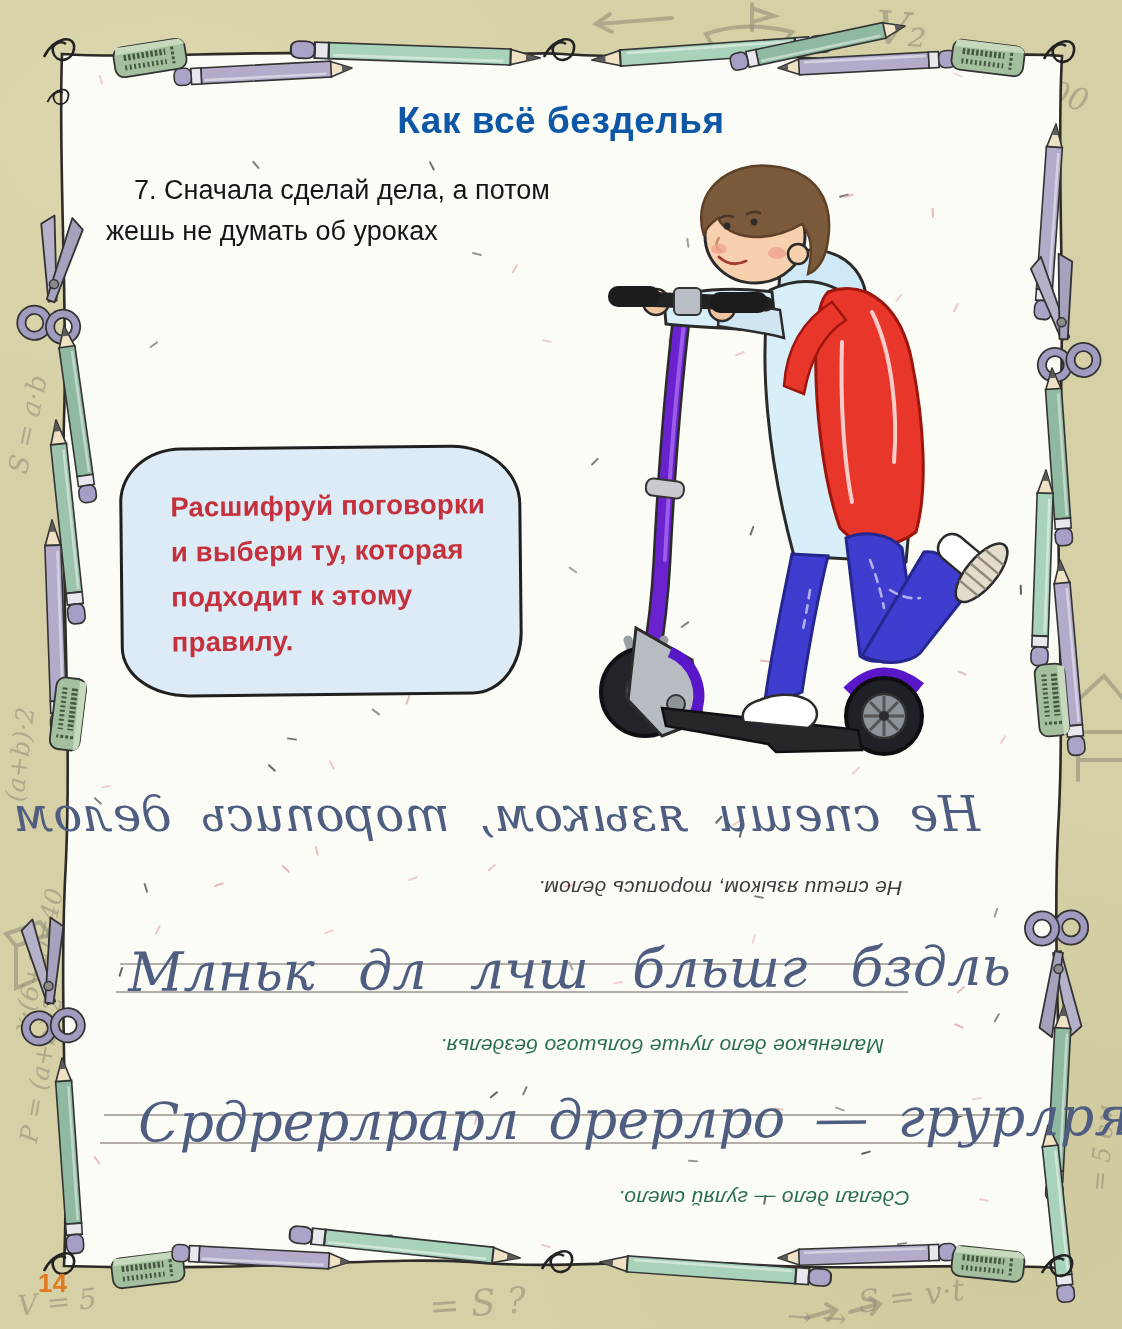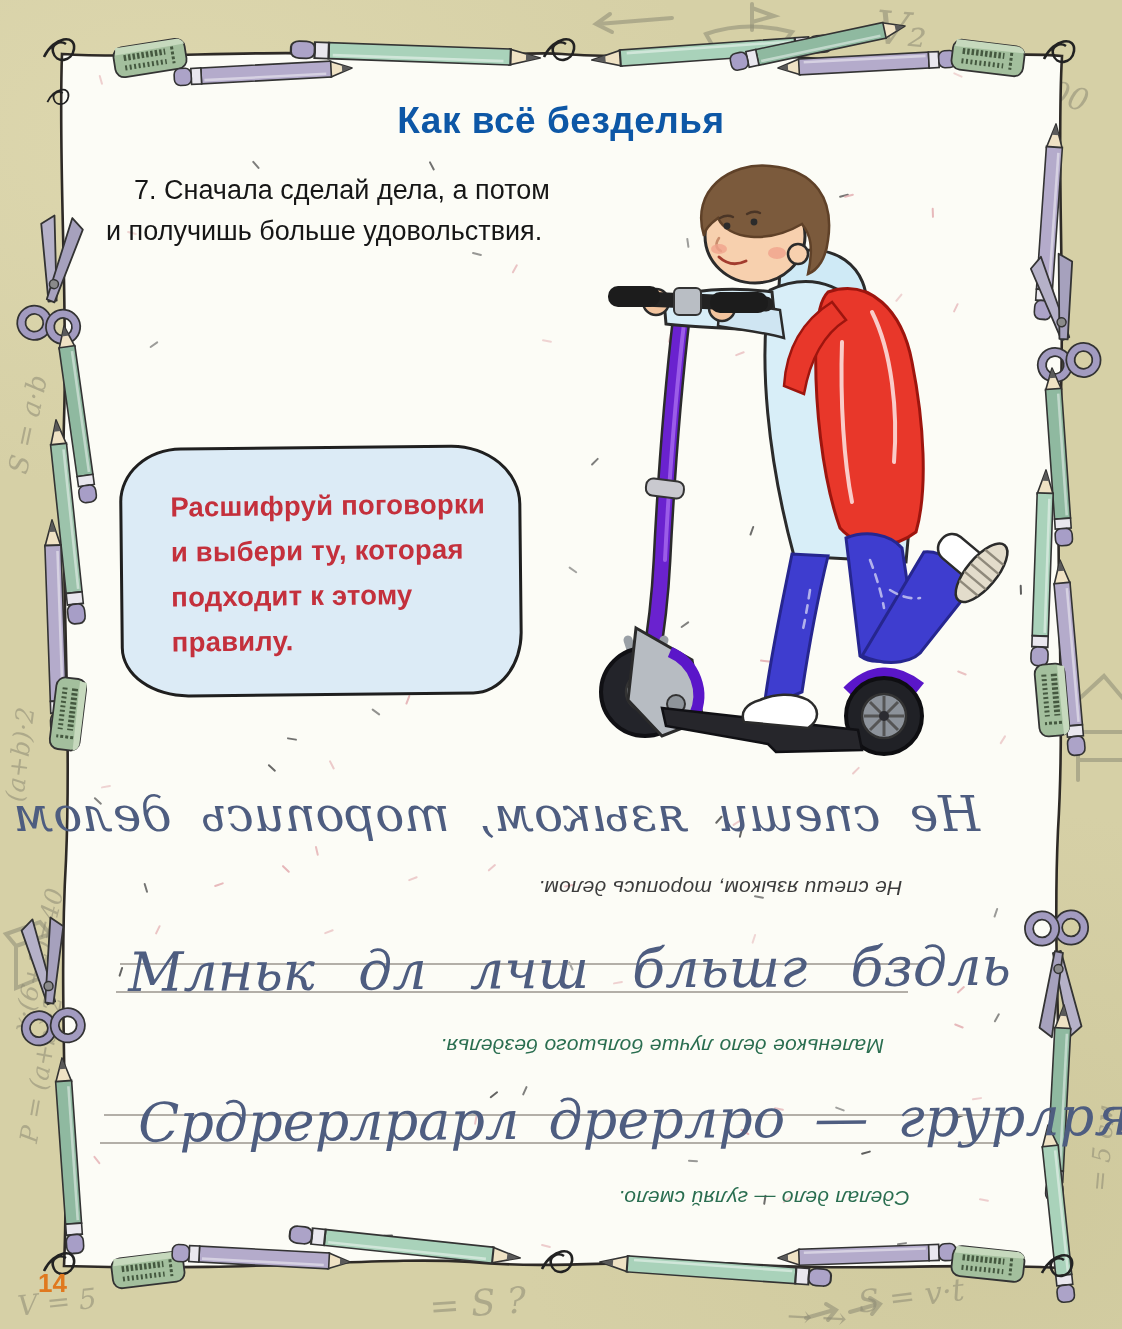--- a/index.html
+++ b/index.html
@@ -308,21 +308,21 @@
       <rect x="38" y="126" width="52" height="21" rx="10" fill="#1c1c1c"></rect>
       <rect x="140" y="132" width="58" height="21" rx="10" fill="#1c1c1c"></rect>
       <rect x="104" y="128" width="27" height="27" rx="5" fill="#b9bec4" stroke="#333" stroke-width="2"></rect>
     </g>
   </svg>
 
   <div class="content page-title" style="color: rgb(13, 87, 166);">Как всё безделья</div>
 
   <div class="content intro">
     <div class="l0">7. Сначала сделай дела, а потом</div>
-    <div>и получишь больше удовольствия.</div>
+    <div>жешь не думать об уроках</div>
   </div>
 
   <div class="content bubble" style="background-color: rgb(220, 235, 246);">
     <div class="bubble-text" style="color: rgb(196, 48, 60);">
       <div>Расшифруй поговорки</div>
       <div>и выбери ту, которая</div>
       <div>подходит к этому</div>
       <div>правилу.</div>
     </div>
   </div>

